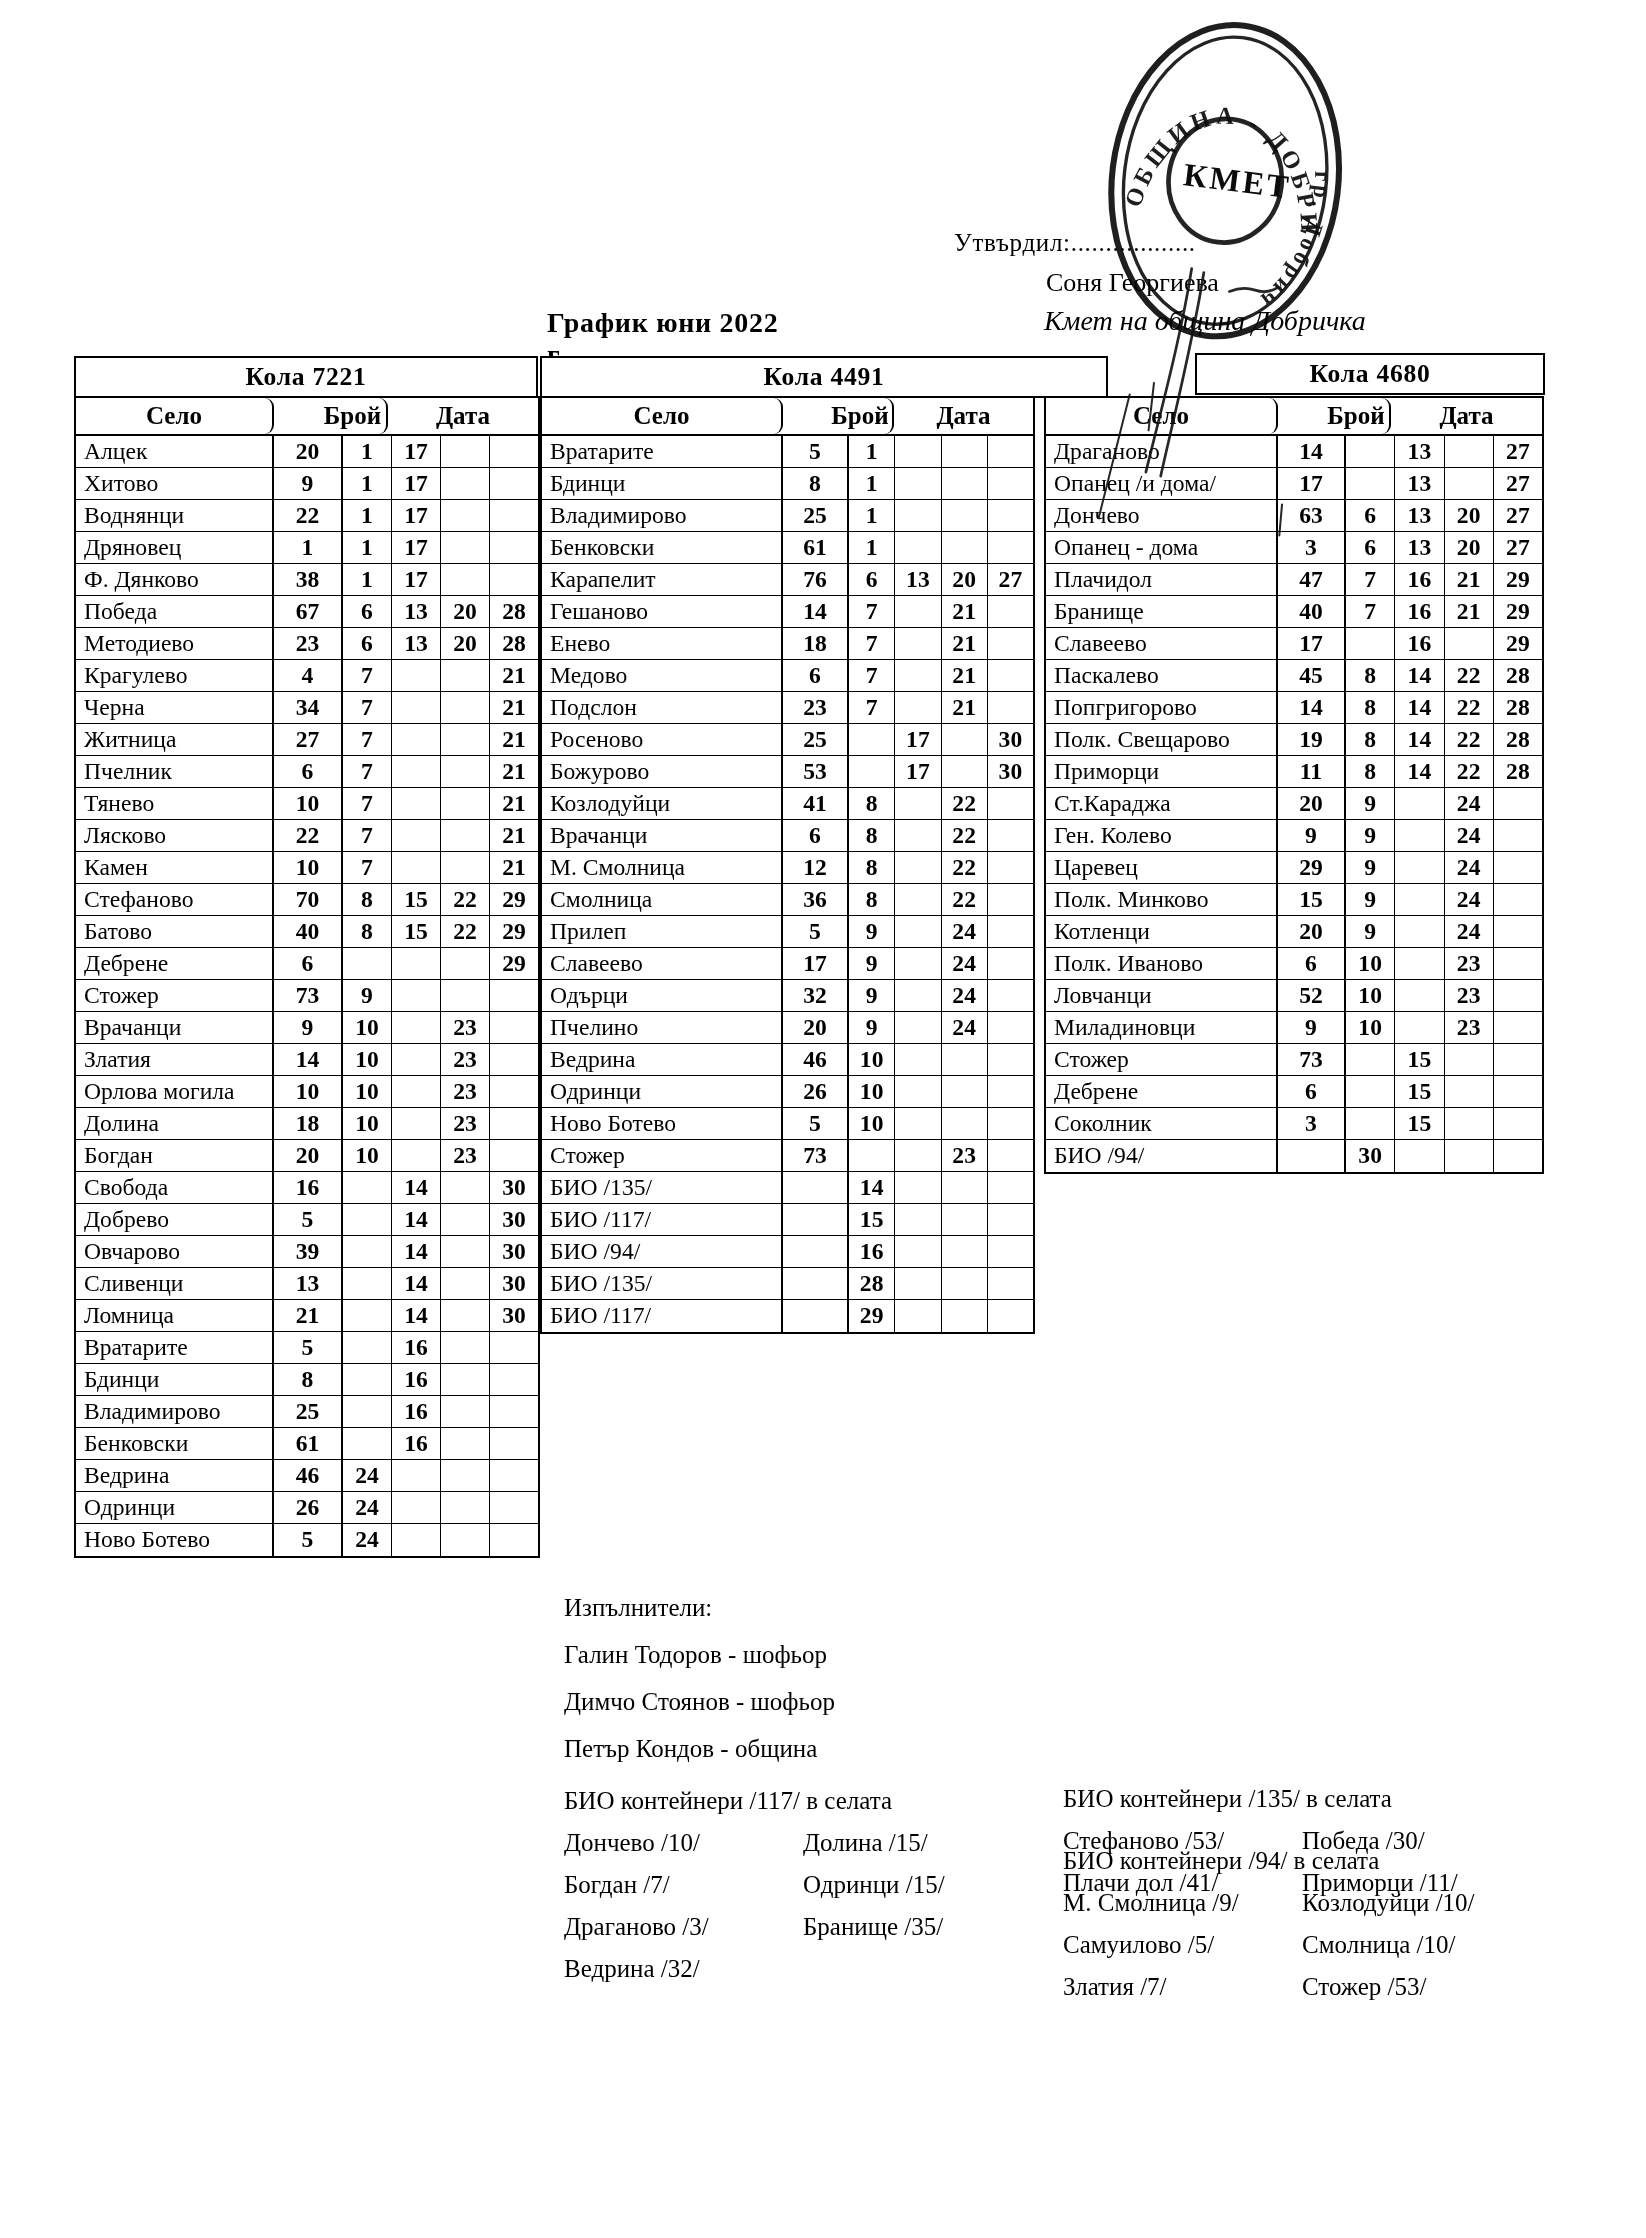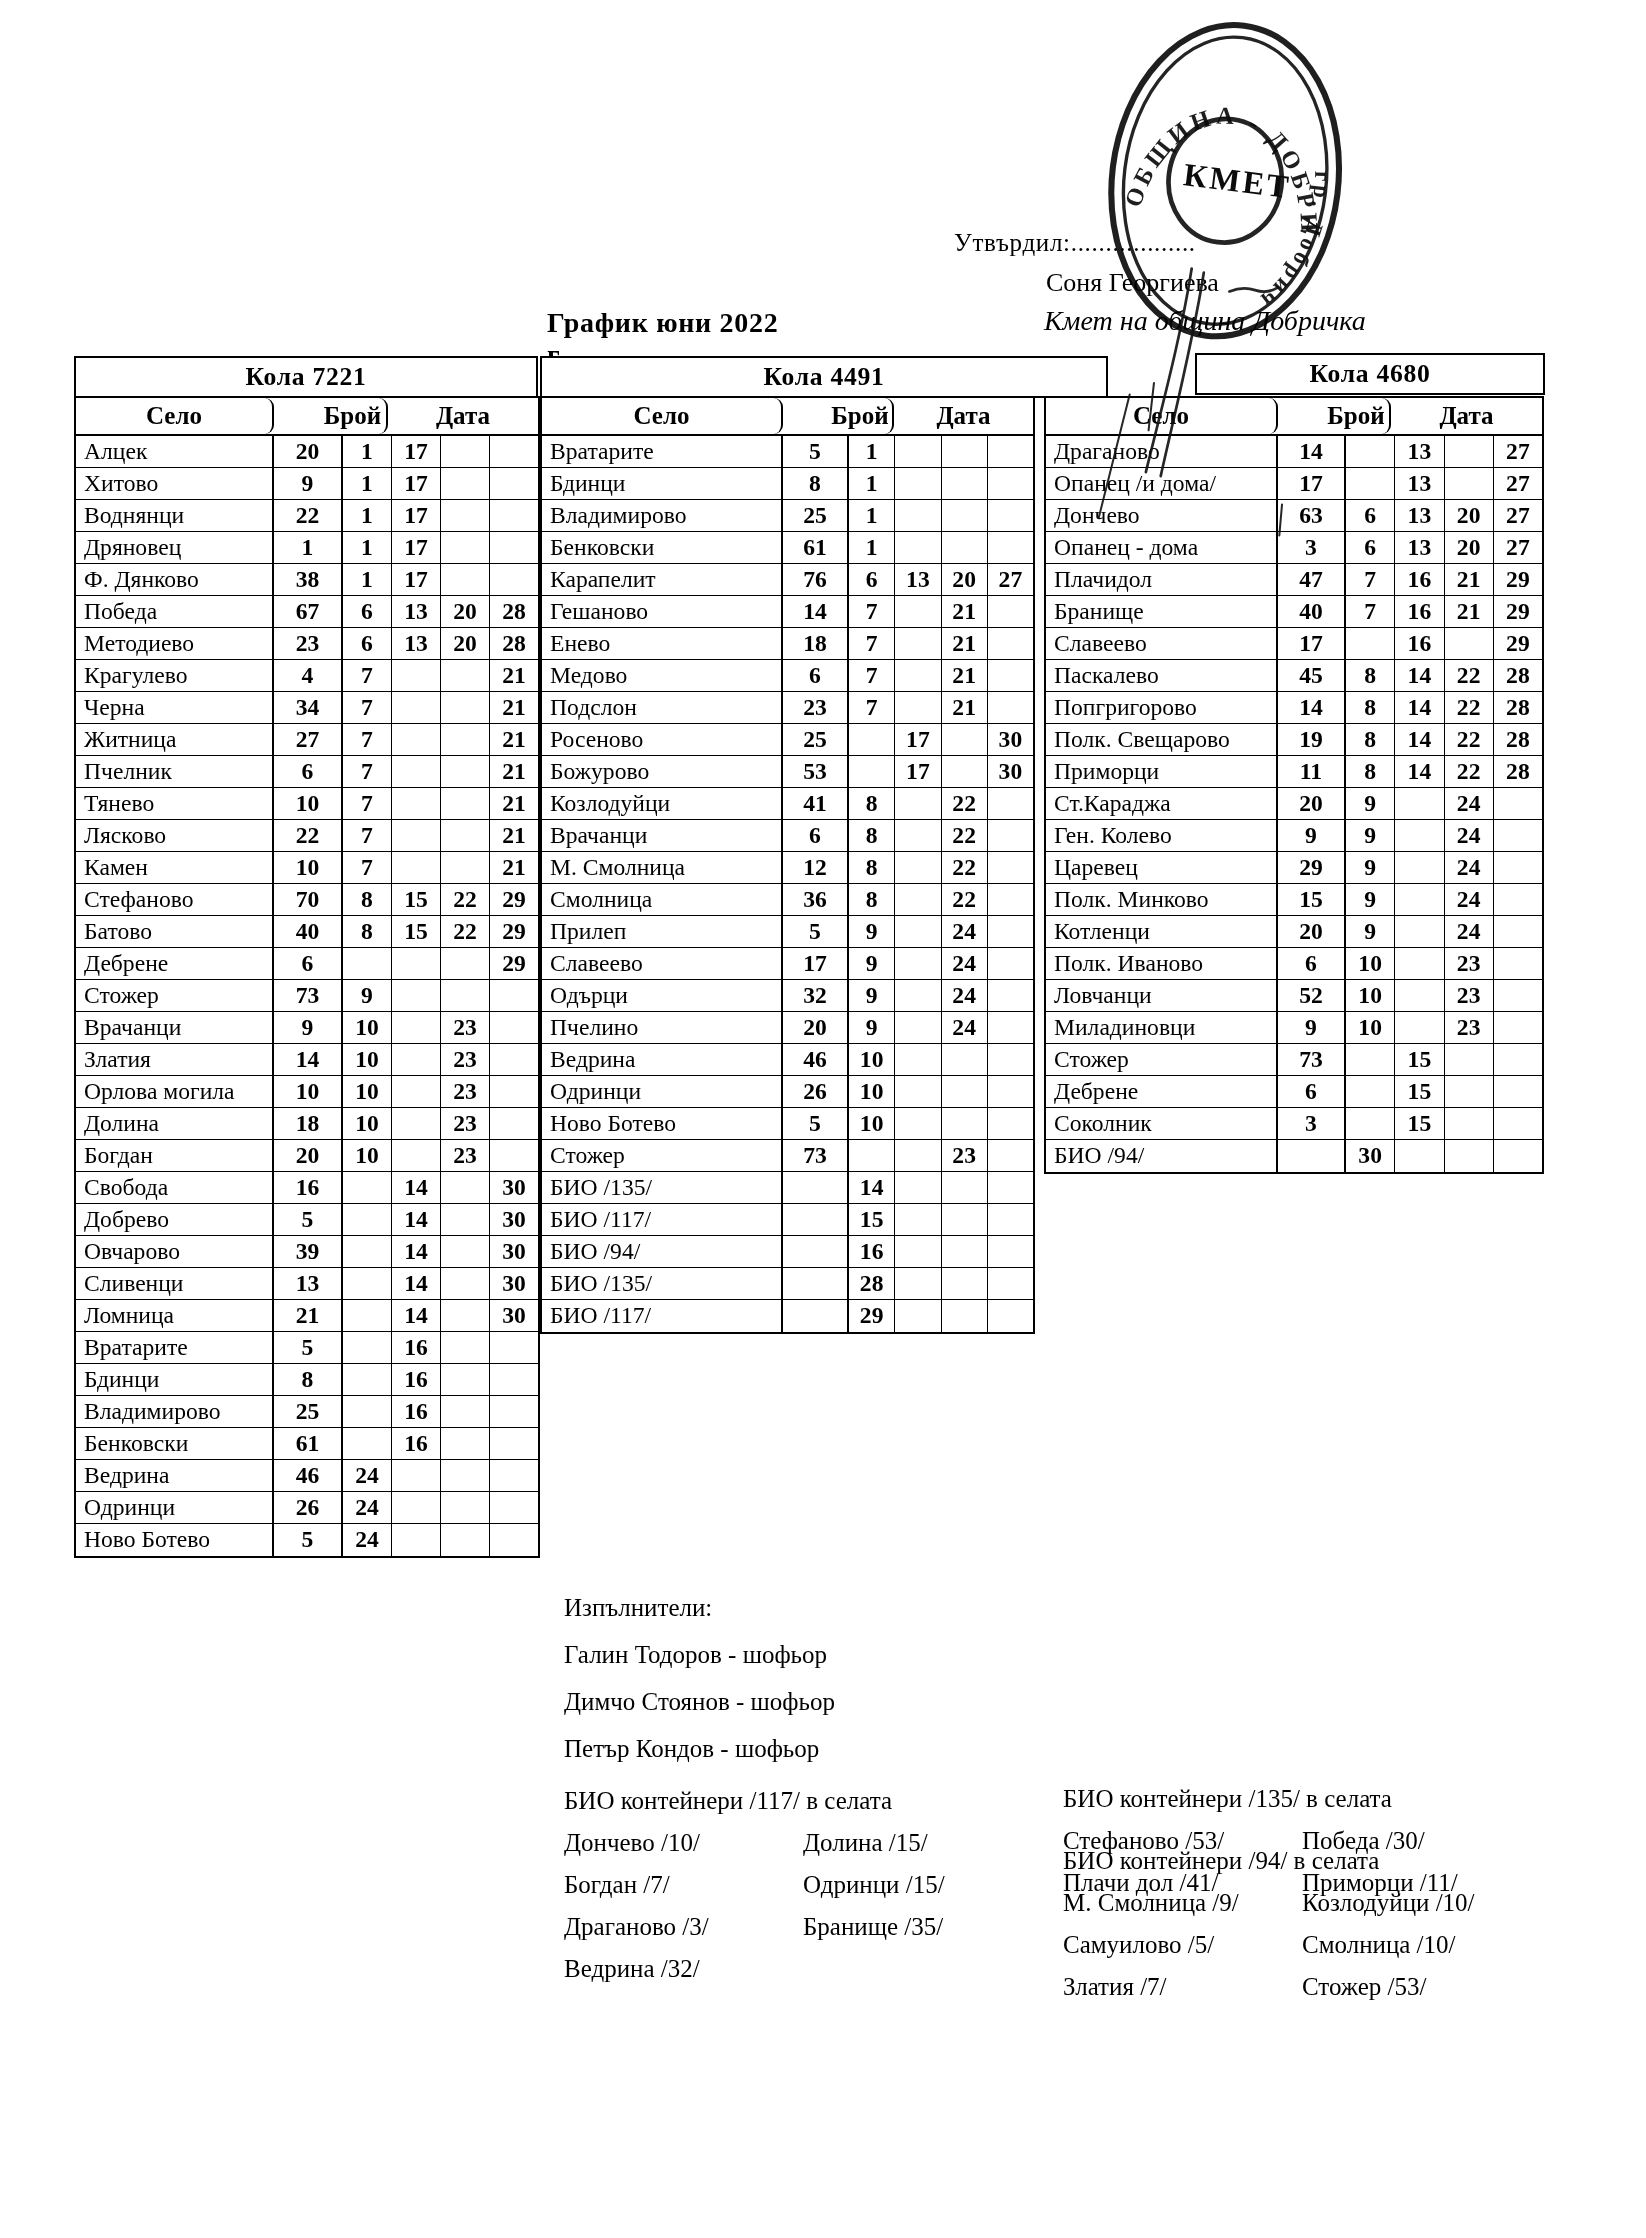--- a/index.html
+++ b/index.html
@@ -821,21 +821,21 @@
     <div class="c c-d"></div>
     <div class="c c-d"></div>
   </div>
     </div>
 </div>
 
 <div class="executors">
   <div>Изпълнители:</div>
   <div>Галин Тодоров - шофьор</div>
   <div>Димчо Стоянов - шофьор</div>
-  <div>Петър Кондов - шофьор</div>
+  <div>Петър Кондов - община</div>
 </div>
 
 <div id="bio117" class="bio">
   <div>БИО контейнери /117/ в селата</div>
   <div class="bio-cols">
     <div class="bio-col-l">
       <div>Дончево /10/</div>
       <div>Богдан /7/</div>
       <div>Драганово /3/</div>
       <div>Ведрина /32/</div>

